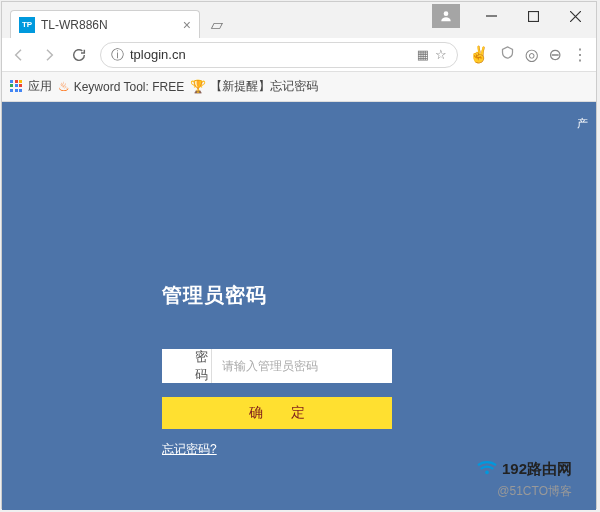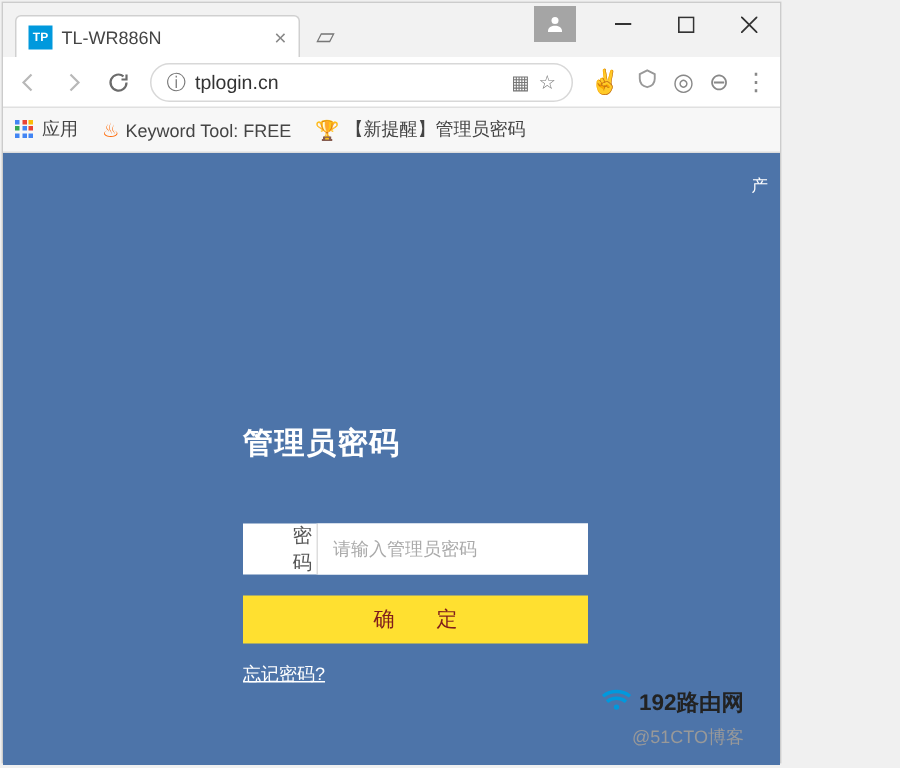--- a/index.html
+++ b/index.html
@@ -1,18 +1,18 @@
 <!DOCTYPE html>
 <html><head>
   <meta charset="utf-8">
   <style>
     * { margin: 0; padding: 0; box-sizing: border-box; font-family: "Microsoft YaHei", Arial, sans-serif; }
     body { width: 600px; height: 512px; background: #f0f0f0; overflow: hidden; position: relative; }
     
-    .window { width: 520px; height: 508px; background: #fff; position: relative; border: 1px solid #ccc; margin: 1px; }
+    .window { width: 596px; height: 508px; background: #fff; position: relative; border: 1px solid #ccc; margin: 1px; }
     
     .top-right-ctrl { position: absolute; top: 0; right: 0; height: 28px; display: flex; align-items: center; }
     .user-badge { width: 28px; height: 24px; background: #a5a5a5; margin-right: 10px; display: flex; align-items: center; justify-content: center; }
     .win-btn { width: 42px; height: 28px; display: flex; align-items: center; justify-content: center; color: #555; font-size: 14px; }
     .win-btn svg { width: 11px; height: 11px; }
     
     .tabstrip { height: 36px; background: #f2f2f2; display: flex; align-items: flex-end; padding-left: 8px; padding-top: 6px; }
     .tab { height: 28px; width: 190px; background: #fff; border: 1px solid #d0d0d0; border-bottom: none; border-radius: 4px 4px 0 0; display: flex; align-items: center; padding: 0 8px; font-size: 12px; color: #444; position: relative; }
     .favicon { width: 16px; height: 16px; background: #0099dd; color: #fff; font-size: 8px; font-weight: bold; display: flex; align-items: center; justify-content: center; margin-right: 6px; }
     .tab-close { margin-left: auto; color: #888; font-size: 14px; }
@@ -20,21 +20,21 @@
     
     .addrbar { height: 34px; background: #fff; border-bottom: 1px solid #e0e0e0; display: flex; align-items: center; padding: 0 8px; gap: 12px; }
     .nav-ico { color: #6b6b6b; display: flex; align-items: center; justify-content: center; width: 18px; }
     .nav-ico.disabled { color: #b8b8b8; }
     .url-area { flex: 1; display: flex; align-items: center; border: 1px solid #d8d8d8; border-radius: 14px; height: 26px; padding: 0 10px; font-size: 13px; color: #333; }
     .info-ico { margin-right: 6px; color: #777; font-size: 13px; }
     .url-text { flex: 1; }
     .url-right { color: #777; display: flex; gap: 6px; align-items: center; }
     .ext-icons { display: flex; gap: 10px; align-items: center; color: #888; }
     
-    .bookbar { height: 30px; background: #f7f7f7; border-bottom: 1px solid #ddd; display: flex; align-items: center; padding: 0 8px; gap: 16px; font-size: 12px; color: #444; overflow: hidden; white-space: nowrap; }
+    .bookbar { height: 30px; background: #f7f7f7; border-bottom: 1px solid #ddd; display: flex; align-items: center; padding: 0 8px; gap: 6px; font-size: 12px; color: #444; overflow: hidden; white-space: nowrap; }
     .bm { display: flex; align-items: center; gap: 4px; }
     .apps-ico { width: 14px; height: 14px; display: grid; grid-template-columns: repeat(3,3px); grid-template-rows: repeat(3,3px); gap: 1.5px; }
     .apps-ico span { background: #4285f4; }
     .apps-ico span:nth-child(2){ background:#ea4335;} .apps-ico span:nth-child(3){background:#fbbc05;} .apps-ico span:nth-child(4){background:#34a853;} .apps-ico span:nth-child(6){background:#ea4335;} .apps-ico span:nth-child(8){background:#4285f4;}
     .bm-green { width:14px; height:14px; background:#4caf50; }
     .bm-flame { color: #ff6600; font-size: 13px; }
     .bm-cup { color: #f5a623; font-size: 13px; }
     
     .content { height: 408px; background: #4d74a9; position: relative; overflow: hidden; }
     .top-right-link { position: absolute; top: 14px; right: 8px; color: #fff; font-size: 11px; }
@@ -141,21 +141,21 @@
           <span></span>
         </div>
       <span>应用</span>
     </div>
     <div class="bm">
       <span class="bm-flame">♨</span>
       <span>Keyword Tool: FREE</span>
     </div>
     <div class="bm">
       <span class="bm-cup">🏆</span>
-      <span>【新提醒】管理员密码</span>
+      <span>【新提醒】忘记密码</span>
     </div>
   </div>
 
   <div class="content">
     <div class="top-right-link">产</div>
 
     <div class="login-panel">
       <div class="panel-title">管理员密码</div>
       <div class="field-row">
         <div class="field-label">密码</div>

